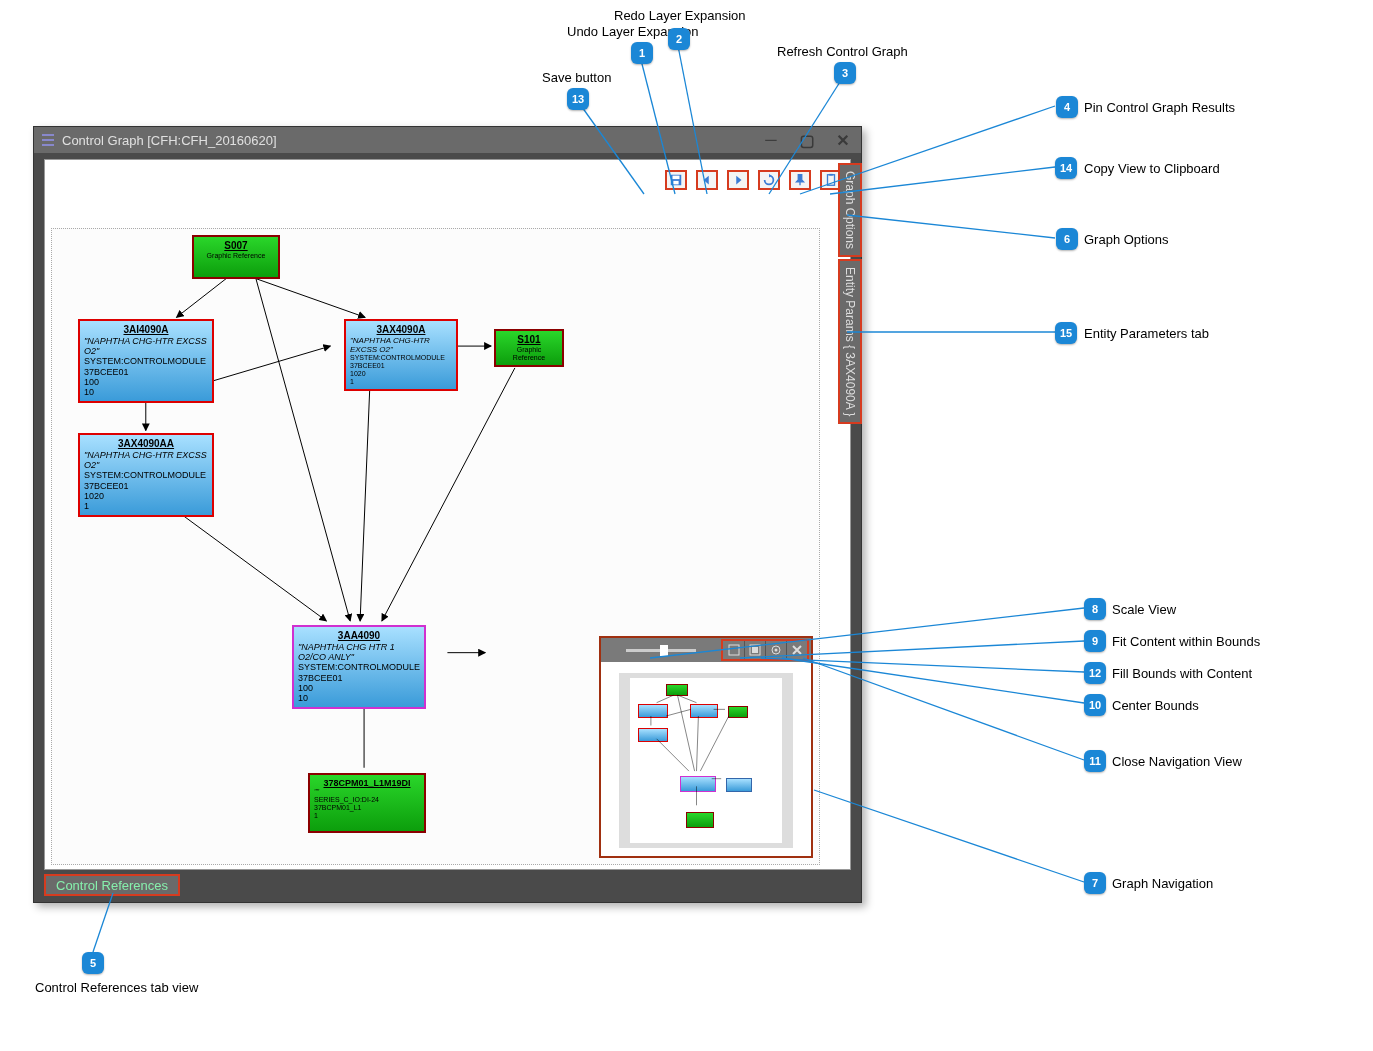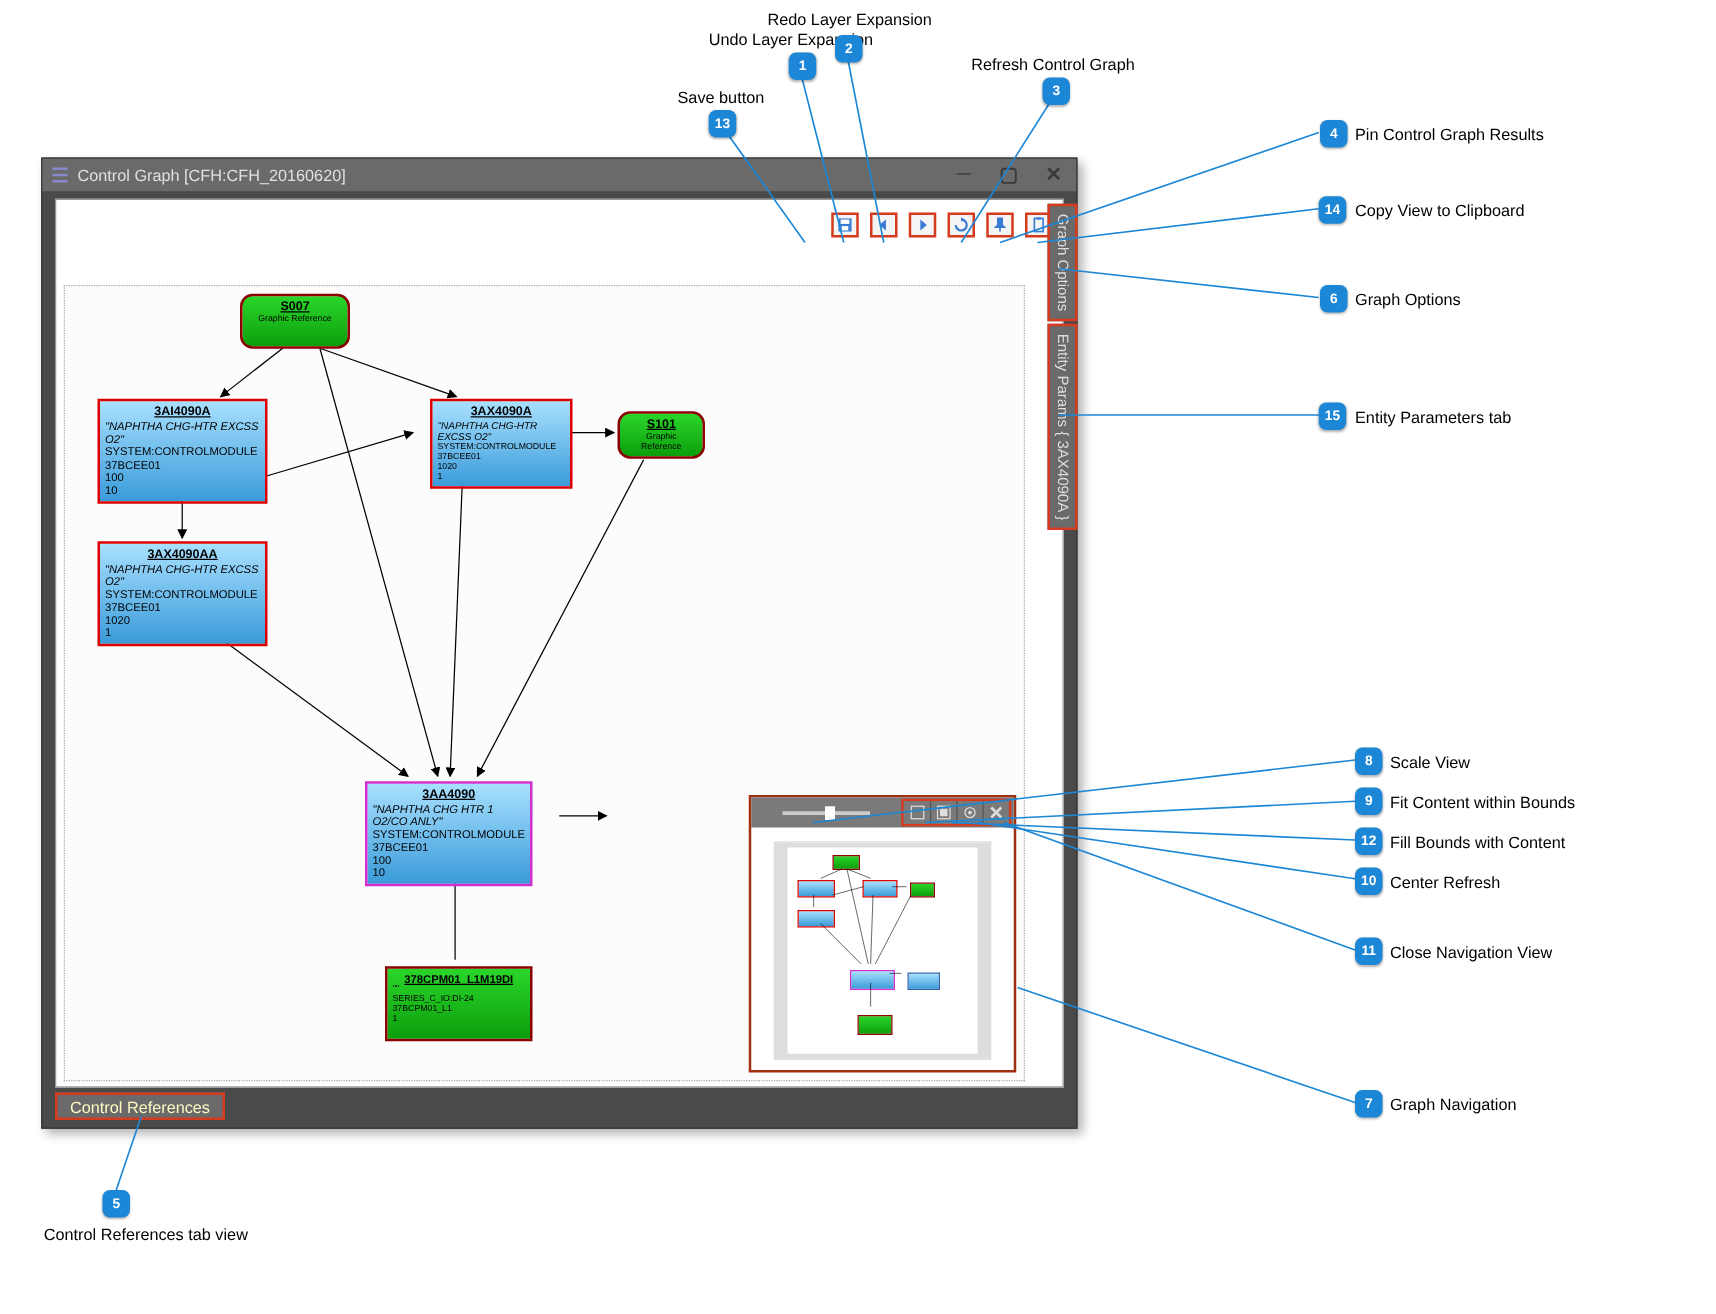--- a/index.html
+++ b/index.html
@@ -40,21 +40,21 @@
     position: absolute;
     left: 10px; right: 10px; top: 32px; bottom: 32px;
     background: #fff;
     border: 1px solid #999;
   }
   .bottom-tab {
     position: absolute;
     left: 10px; bottom: 6px;
     height: 22px;
     background: #6a6a6a;
-    color: #fef9c3;
+    color: #86efac;
     padding: 2px 10px;
     font-size: 13px;
     border: 2px solid #d63b1f;
   }
   
   
   .instruction {
     position: absolute;
     left: 10px; top: 6px;
     width: 556px;
@@ -114,21 +114,21 @@
     border-width: 2px;
     border-style: solid;
     padding: 3px 4px;
     font-size: 9px;
     line-height: 1.15;
     background: linear-gradient(#a8e0ff,#3a9bd9);
   }
   .node .title { font-weight: bold; text-decoration: underline; text-align:center; font-size:10px; }
   .node .desc { font-style: italic; }
   .node.green { background: linear-gradient(#2ad62a,#0c9e0c); }
-  .node.green-small { width: 88px; height: 44px; text-align:center;border-radius:10px; }
+  .node.green-small { width: 88px; height: 44px; text-align:center; }
   
   .node.red-b { border-color: #d00; }
   .node.darkred-b { border-color: #8b0000; }
   .node.magenta-b { border-color: #d030d0; }
   .node.blue-b { border-color: #3366aa; }
   
   
   .edges { position:absolute; left:0; top:0; width:100%; height:100%; pointer-events:none; }
   
   
@@ -235,21 +235,21 @@
 <div class="callout-badge" style="left:1084px;top:598px">8</div>
 <div class="callout-label" style="left:1112px;top:602px">Scale View</div>
 
 <div class="callout-badge" style="left:1084px;top:630px">9</div>
 <div class="callout-label" style="left:1112px;top:634px">Fit Content within Bounds</div>
 
 <div class="callout-badge" style="left:1084px;top:662px">12</div>
 <div class="callout-label" style="left:1112px;top:666px">Fill Bounds with Content</div>
 
 <div class="callout-badge" style="left:1084px;top:694px">10</div>
-<div class="callout-label" style="left:1112px;top:698px">Center Refresh</div>
+<div class="callout-label" style="left:1112px;top:698px">Center Bounds</div>
 
 <div class="callout-badge" style="left:1084px;top:750px">11</div>
 <div class="callout-label" style="left:1112px;top:754px">Close Navigation View</div>
 
 <div class="callout-badge" style="left:1084px;top:872px">7</div>
 <div class="callout-label" style="left:1112px;top:876px">Graph Navigation</div>
 
 <div class="window">
   <div class="titlebar">
     <span class="icon">

